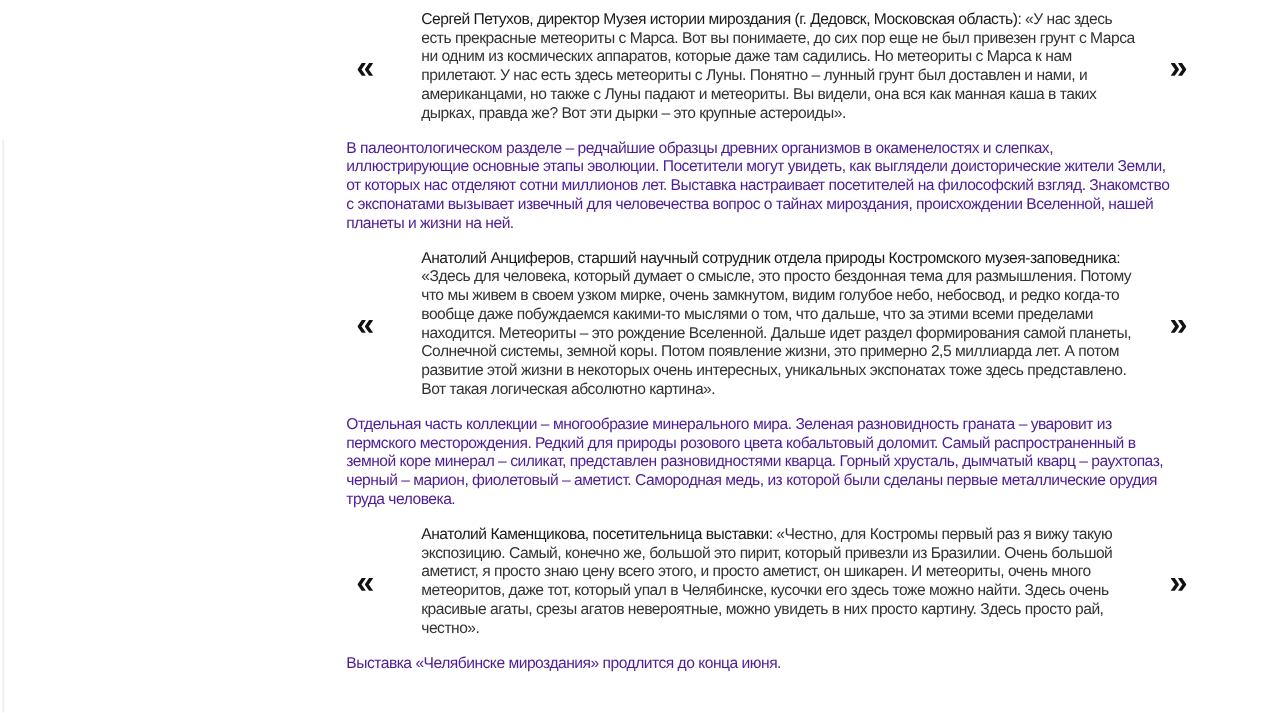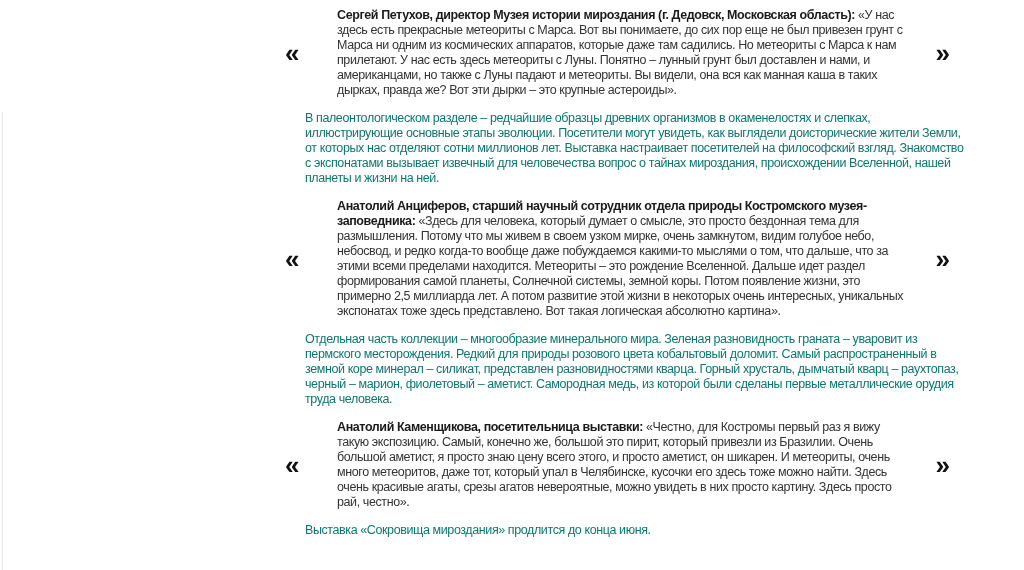--- a/index.html
+++ b/index.html
@@ -28,38 +28,37 @@
     position: absolute;
     left: 277px;
     top: 8px;
     width: 660px;
   }
   .para {
     width: 660px;
     font-size: 12.5px;
     line-height: 15px;
     letter-spacing: -0.4px;
-    color: #0f766e;
+    color: #4c1d95;
     margin-bottom: 13px;
-    margin-left: 28px;
   }
   .quote {
     position: relative;
     margin-left: 60px;
     width: 575px;
     margin-bottom: 13px;
   }
   .quote-text {
     font-size: 12.5px;
     line-height: 15px;
     letter-spacing: -0.4px;
     color: #333333;
   }
   .quote-author {
-    font-weight: 700;
+    font-weight: 400;
     color: #1a1a1a;
     text-align: right;
   }
   .qmark {
     position: absolute;
     top: 50%;
     transform: translateY(-50%);
     font-size: 26px;
     font-weight: 700;
     color: #111111;
@@ -96,16 +95,16 @@
 
     <p class="para">Отдельная часть коллекции – многообразие минерального мира. Зеленая разновидность граната – уваровит из пермского месторождения. Редкий для природы розового цвета кобальтовый доломит. Самый распространенный в земной коре минерал – силикат, представлен разновидностями кварца. Горный хрусталь, дымчатый кварц – раухтопаз, черный – марион, фиолетовый – аметист. Самородная медь, из которой были сделаны первые металлические орудия труда человека.</p>
 
     <figure class="quote">
       <span class="qmark qmark-left">«</span>
       <p class="quote-text"><strong class="quote-author">Анатолий Каменщикова, посетительница выставки:</strong>
         <span>«Честно, для Костромы первый раз я вижу такую экспозицию. Самый, конечно же, большой это пирит, который привезли из Бразилии. Очень большой аметист, я просто знаю цену всего этого, и просто аметист, он шикарен. И метеориты, очень много метеоритов, даже тот, который упал в Челябинске, кусочки его здесь тоже можно найти. Здесь очень красивые агаты, срезы агатов невероятные, можно увидеть в них просто картину. Здесь просто рай, честно».</span></p>
       <span class="qmark qmark-right">»</span>
     </figure>
 
-    <p class="para closing">Выставка «Сокровища мироздания» продлится до конца июня.</p>
+    <p class="para closing">Выставка «Челябинске мироздания» продлится до конца июня.</p>
 
   </div>
 </div>
 
 </body></html>

